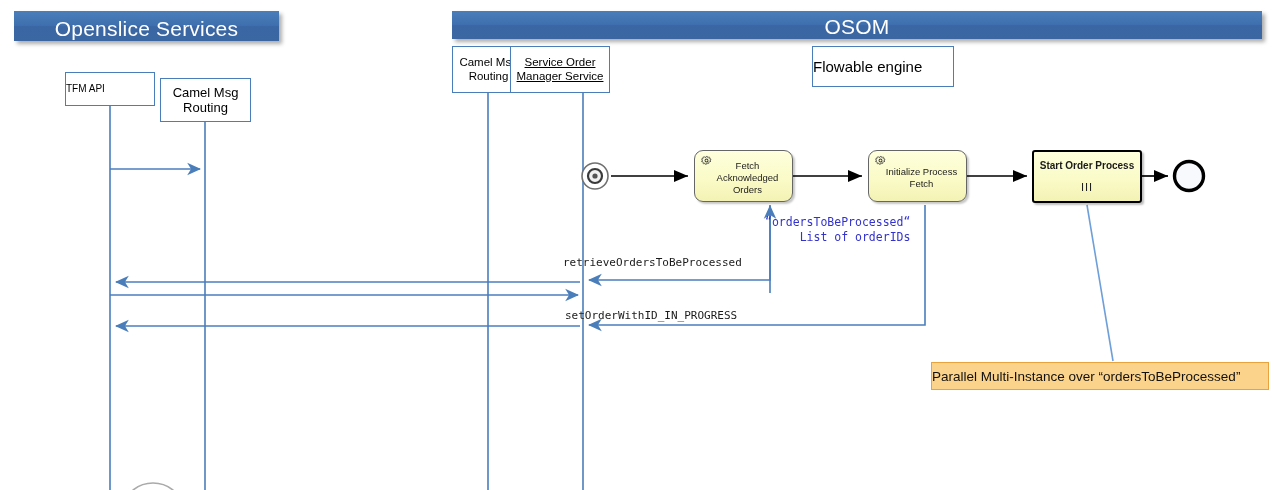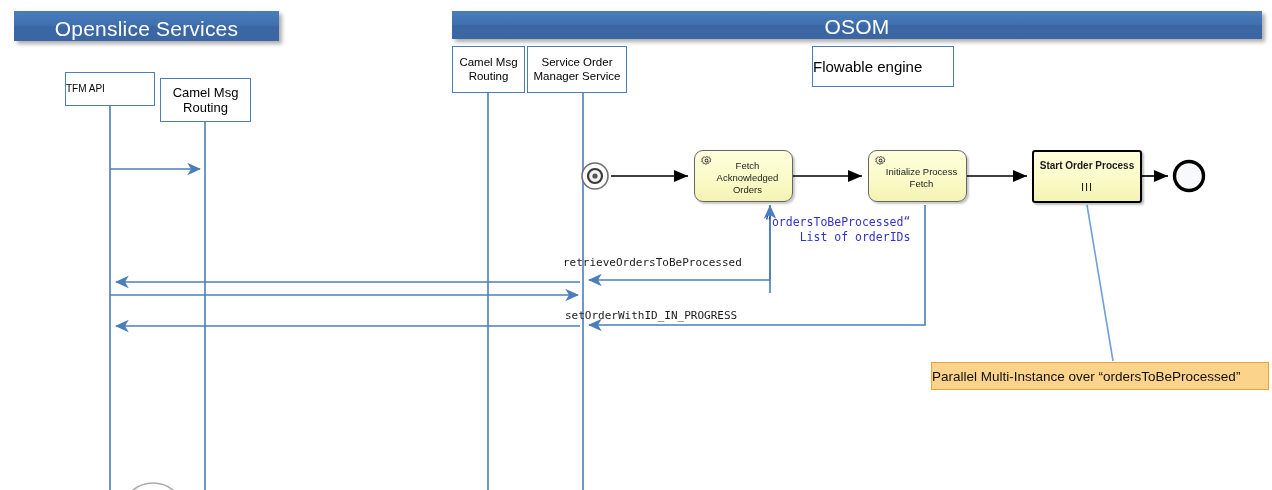--- a/index.html
+++ b/index.html
@@ -34,21 +34,21 @@
     background:#ffffff;
     box-sizing:border-box;
     display:flex;align-items:center;
     text-align:center;
     color:#000000;
     line-height:1.18;
   }
   #pbox-tfm{left:65px;top:72px;width:90px;height:34px;font-size:10px;}
   #pbox-camel-os{left:160px;top:78px;width:91px;height:44px;font-size:13px;}
   #pbox-camel-osom{left:452px;top:46px;width:73px;height:47px;font-size:11.5px;}
-  #pbox-som{left:527px;top:46px;width:100px;height:47px;font-size:11.5px;}
+  #pbox-som{left:510px;top:46px;width:100px;height:47px;font-size:11.5px;text-decoration:underline;}
   #pbox-flowable{left:812px;top:46px;width:142px;height:41px;font-size:15px;}
 
   
   #callout{
     position:absolute;left:931px;top:362px;width:338px;height:28px;
     background:#fbd38a;border:1px solid #e8a33d;
     box-sizing:border-box;
     display:flex;align-items:center;justify-content:flex-start;
     font-size:13.5px;color:#111;
   }

